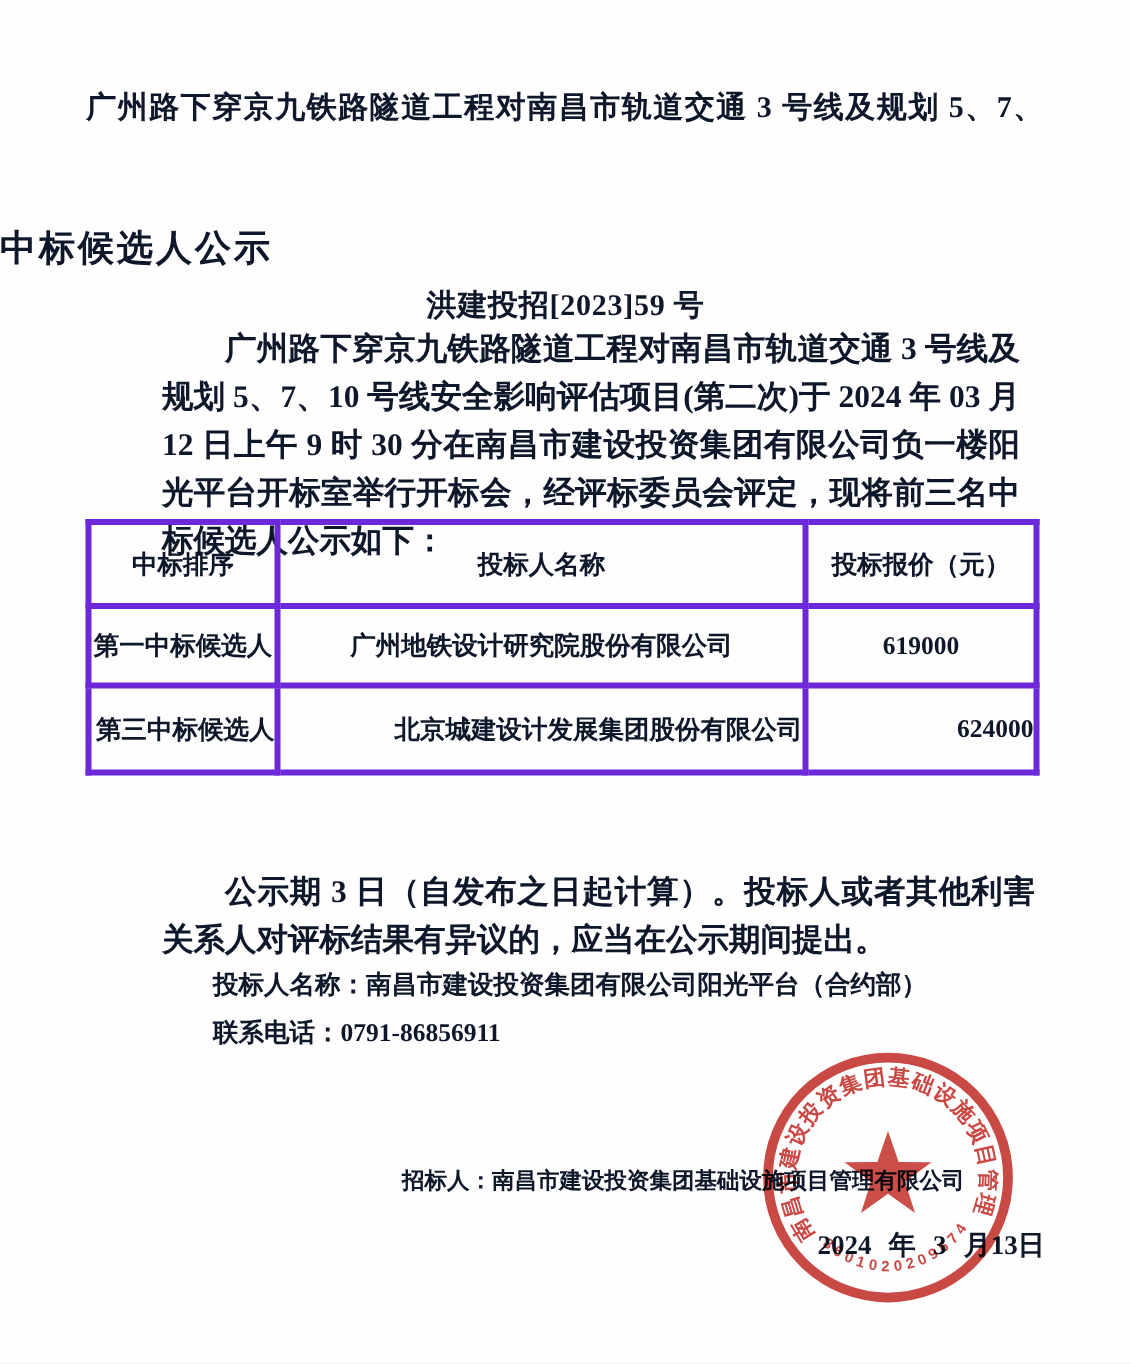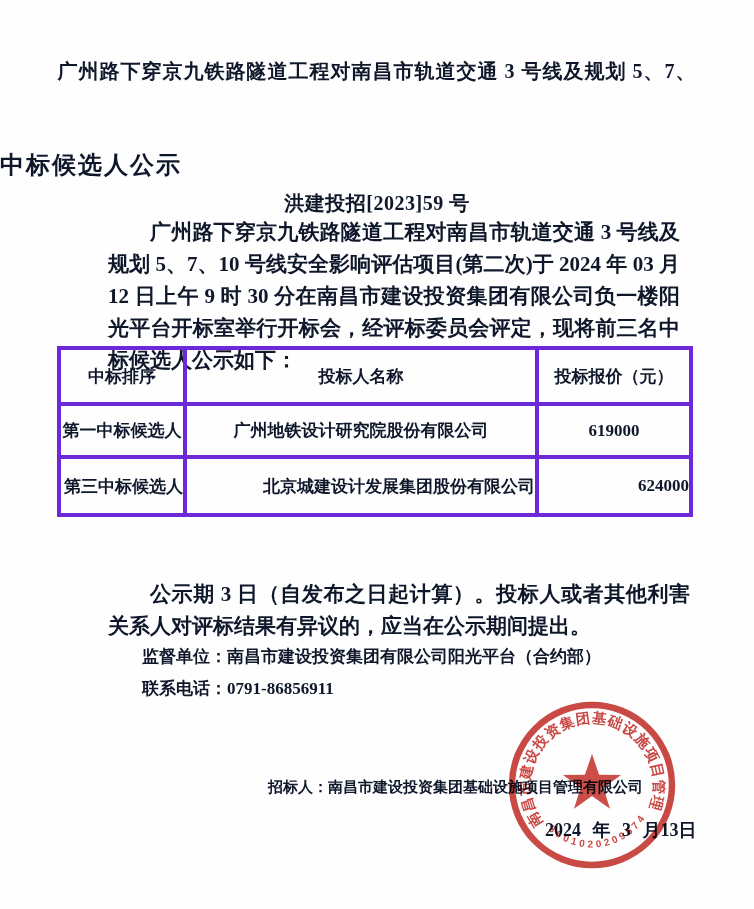--- a/index.html
+++ b/index.html
@@ -101,21 +101,21 @@
       <tr class="r3">
         <td>第三中标候选人</td>
         <td>北京城建设计发展集团股份有限公司</td>
         <td>624000</td>
       </tr>
     </tbody>
   </table>
 
   <div class="abs para notice-para">公示期 3 日（自发布之日起计算）。投标人或者其他利害关系人对评标结果有异议的，应当在公示期间提出。</div>
 
-  <div class="abs info-line" style="top:645px">监督单位：南昌市建设投资集团有限公司阳光平台（合约部）</div>
+  <div class="abs info-line" style="top:645px">投标人名称：南昌市建设投资集团有限公司阳光平台（合约部）</div>
 
   <div class="abs info-line" style="top:677px">联系电话：0791-86856911</div>
 
   <div class="abs tenderer">招标人：南昌市建设投资集团基础设施项目管理有限公司</div>
 
   <div class="abs dateline">2024 年 3 月13日</div>
 
   <svg class="abs seal" viewBox="0 0 178 178" xmlns="http://www.w3.org/2000/svg">
     <defs>
       <path id="arcTop" d="M 34.3 119 A 62 62 0 1 1 141.7 119" fill="none"></path>

